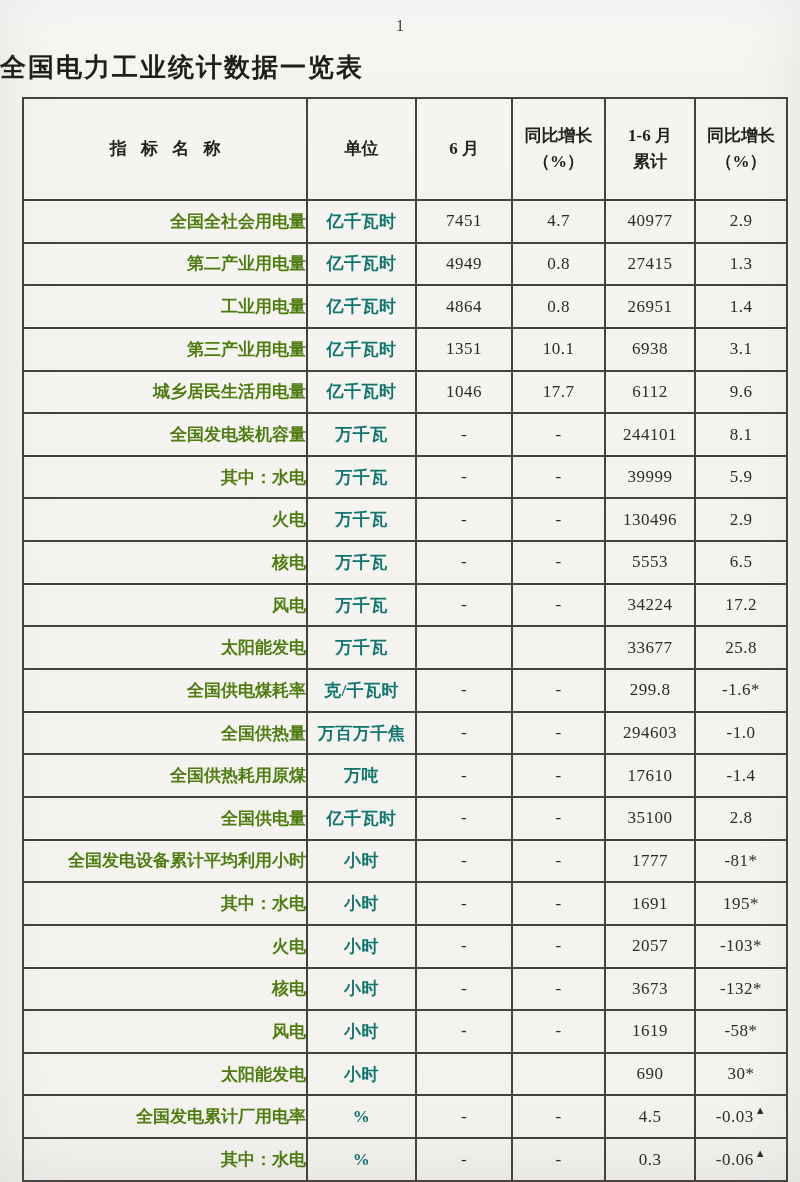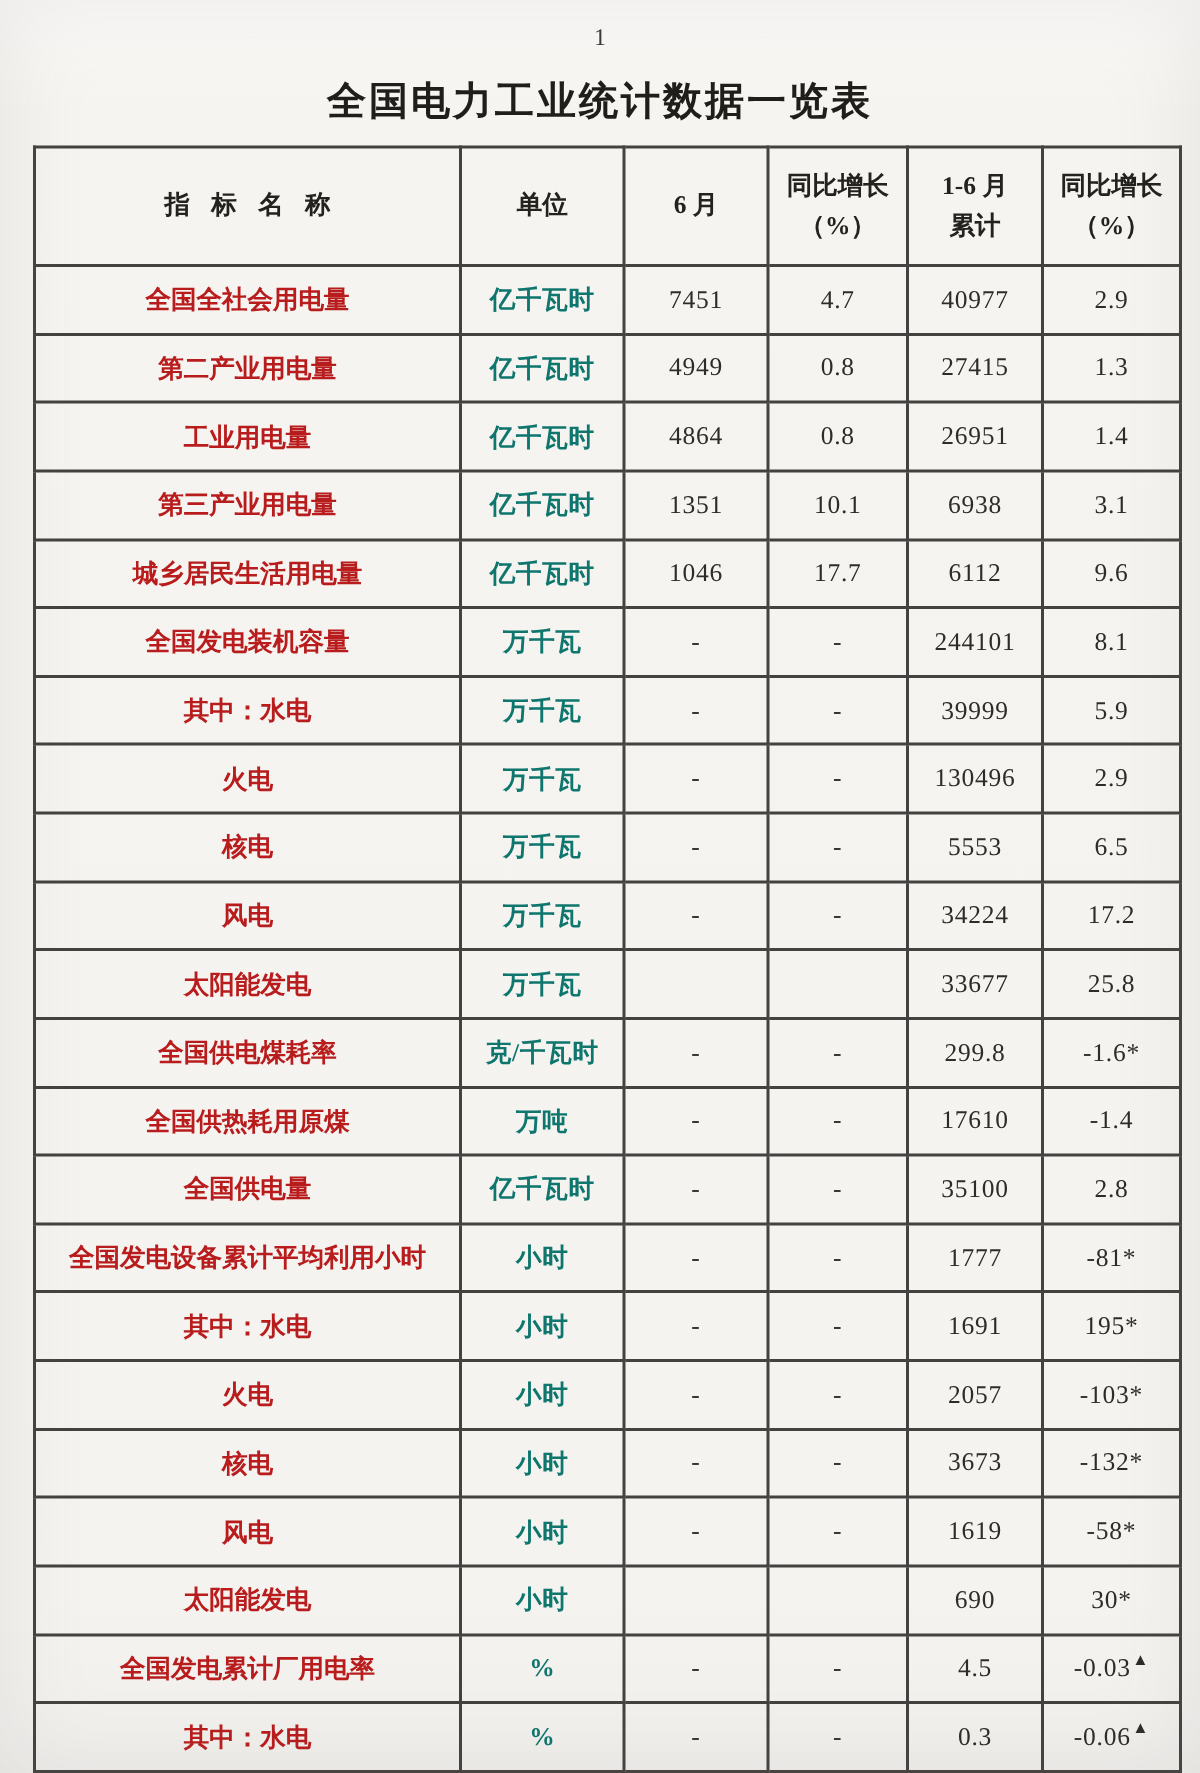--- a/index.html
+++ b/index.html
@@ -11,43 +11,43 @@
   }
   body::after{
     content:"";position:absolute;inset:0;pointer-events:none;
     box-shadow:inset 0 0 60px rgba(120,118,112,0.12);
   }
   .pageno{
     position:absolute;top:17px;left:0;right:0;text-align:center;
     font-size:16px;color:#3a3935;
   }
   .title{
-    position:absolute;top:50px;left:0;right:0;text-align:center;
+    position:absolute;top:50px;left:0;right:0;
     font-size:26px;font-weight:700;letter-spacing:2px;color:#1f1e1b;
   }
   table.tbl{
     position:absolute;left:22px;top:97px;width:764px;height:1085px;
     border-collapse:collapse;table-layout:fixed;
   }
   .tbl th,.tbl td{
     border:2px solid #444240;
     padding:0;
     font-size:17px;
     text-align:center;
     vertical-align:middle;
     overflow:hidden;
     white-space:nowrap;
   }
-  .tbl thead tr{height:79px;}
+  .tbl thead tr{height:102px;}
   .tbl th{
     font-weight:700;line-height:1.55;white-space:pre-line;color:#23221f;
   }
   th.h-ind{word-spacing:10px;}
   td.label{
-    text-align:center;font-weight:600;color:#b91c1c;
+    text-align:right;font-weight:600;color:#4d7c0f;
   }
   td.num{font-weight:400;color:#2d2c29;letter-spacing:0.5px;}
   td.unit{font-weight:600;color:#0f766e;letter-spacing:0.5px;}
   .ind0{padding-left:9px;}
   .ind1{padding-left:41px;}
   .ind2{padding-left:91px;}
   .ind3{padding-left:130px;}
   sup.tri{
     font-size:11px;position:relative;top:-1px;margin-left:1px;line-height:0;
   }
@@ -171,20 +171,28 @@
       </tr>
       <tr>
         <td class="label ind0">全国供电煤耗率</td>
         <td class="unit">克/千瓦时</td>
         <td class="num">-</td>
         <td class="num">-</td>
         <td class="num">299.8</td>
         <td class="num">-1.6*</td>
       </tr>
       <tr>
+        <td class="label ind0">全国供热量</td>
+        <td class="unit">万百万千焦</td>
+        <td class="num">-</td>
+        <td class="num">-</td>
+        <td class="num">294603</td>
+        <td class="num">-1.0</td>
+      </tr>
+      <tr>
         <td class="label ind0">全国供热耗用原煤</td>
         <td class="unit">万吨</td>
         <td class="num">-</td>
         <td class="num">-</td>
         <td class="num">17610</td>
         <td class="num">-1.4</td>
       </tr>
       <tr>
         <td class="label ind0">全国供电量</td>
         <td class="unit">亿千瓦时</td>

